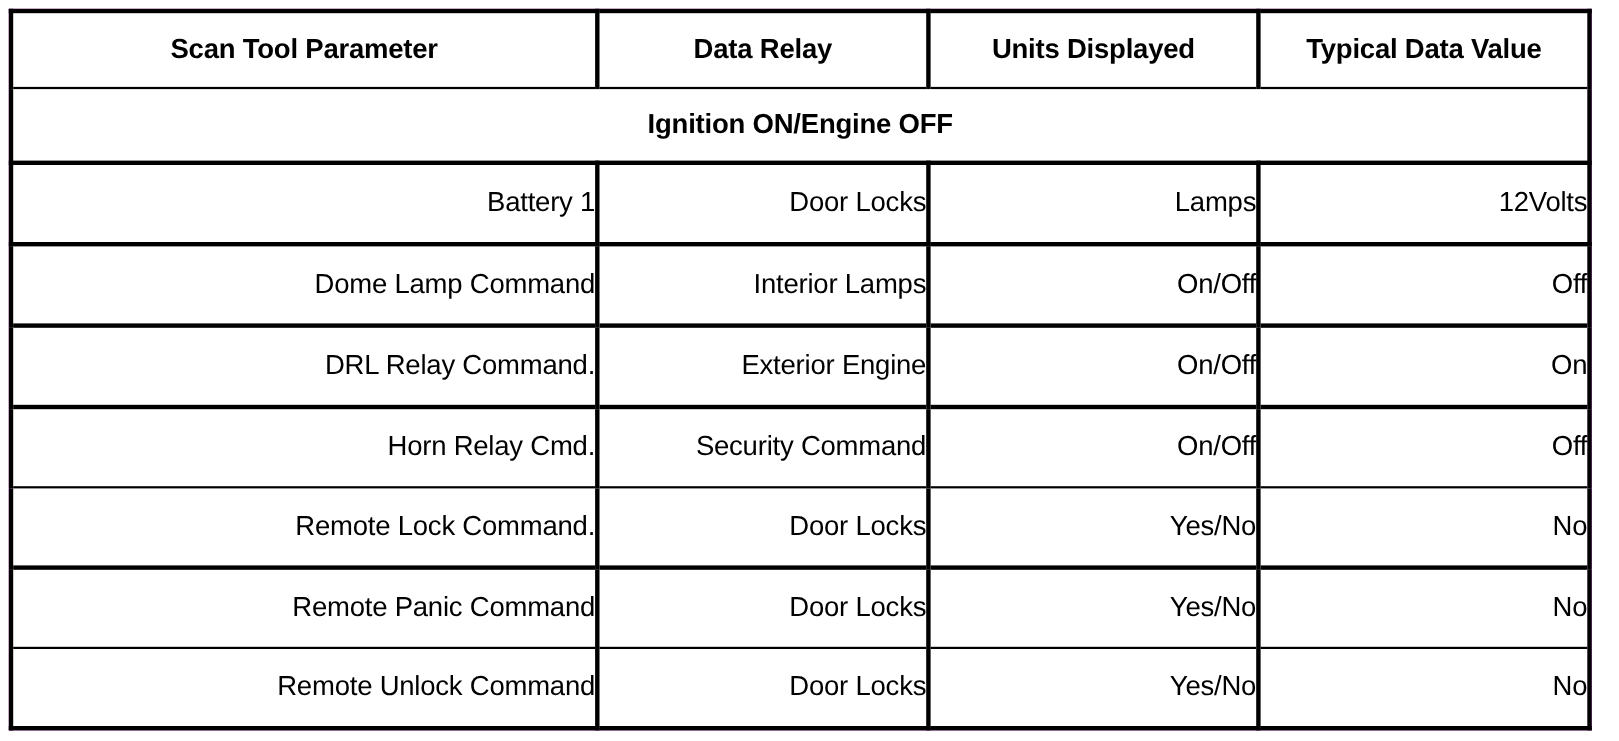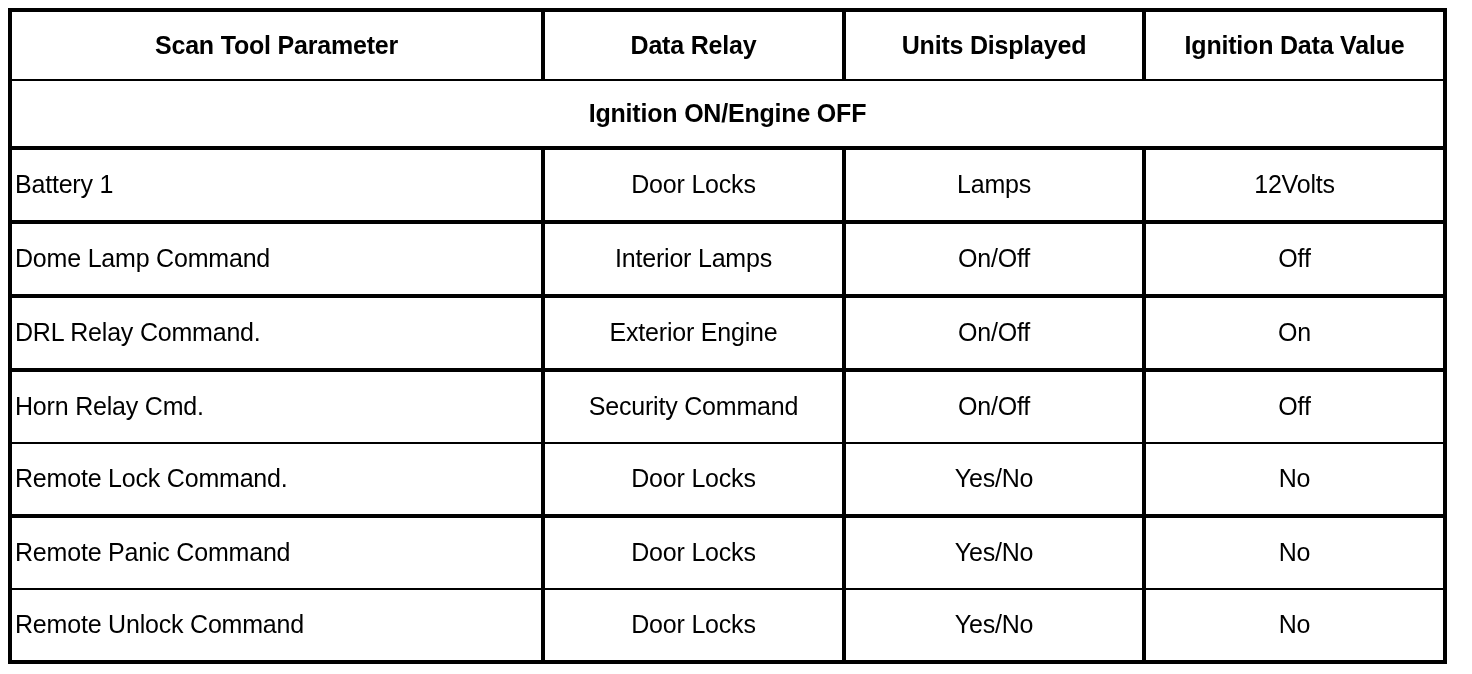--- a/index.html
+++ b/index.html
@@ -71,25 +71,25 @@
     font-weight: bold;
     text-align: center;
     font-size: 25px;
   }
 
   
   tr.data-row td {
     height: 70px;
   }
   tr.data-row td.col-param {
-    text-align: left;
+    text-align: right;
     padding-left: 3px;
   }
   tr.data-row td.col-center {
-    text-align: center;
+    text-align: right;
   }
 
   
   tr.thick-top > td { border-top-width: 4px; margin-left: 48px; }
   tr.thick-bottom > td { border-bottom-width: 4px; }
 
   tr.last-row td { border-bottom: 4px solid #000; }
 </style>
 </head>
 <body>
@@ -102,21 +102,21 @@
         <col class="c2">
         <col class="c3">
         <col class="c4">
     </colgroup>
 
     <thead>
       <tr class="header-row">
         <th>Scan Tool Parameter</th>
         <th>Data Relay</th>
         <th>Units Displayed</th>
-        <th>Ignition Data Value</th>
+        <th>Typical Data Value</th>
       </tr>
     </thead>
 
     <tbody>
 
       <tr class="section-row">
         <td colspan="4">Ignition ON/Engine OFF</td>
       </tr>
 
       <tr class="data-row thick-bottom">

